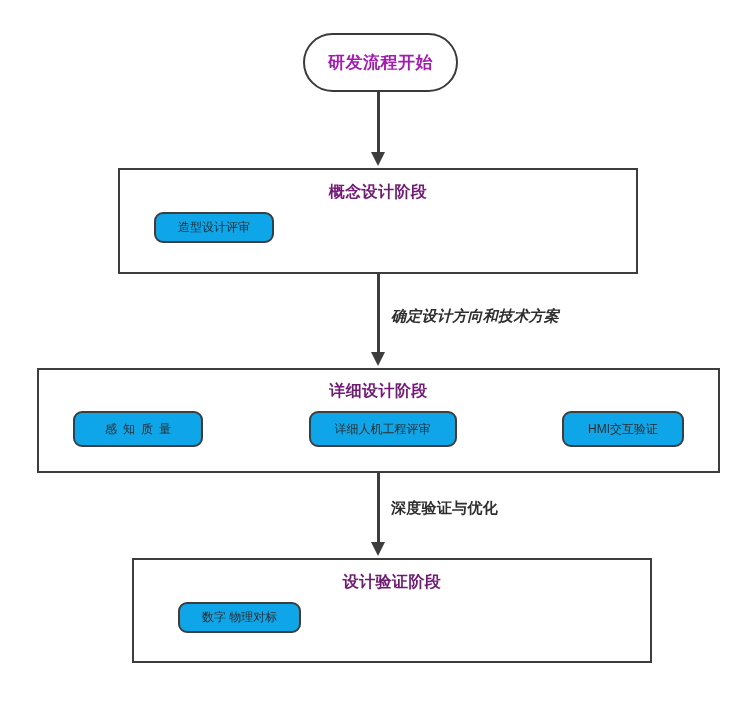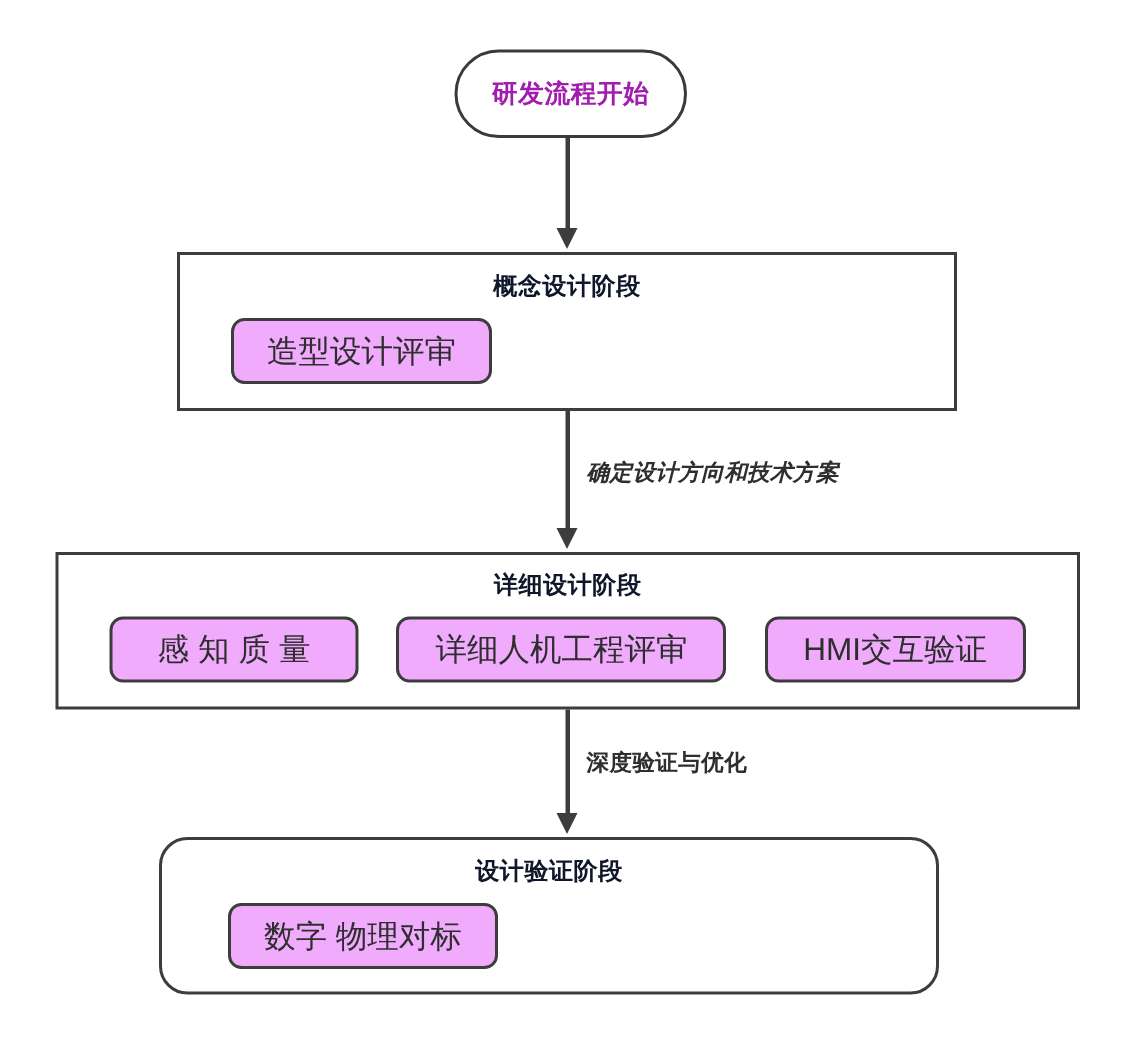--- a/index.html
+++ b/index.html
@@ -50,60 +50,60 @@
     border: 2.5px solid #3d3d3d;
     background: #ffffff;
   }
   .phase-title {
     position: absolute;
     left: 0;
     right: 0;
     text-align: center;
     font-size: 16px;
     font-weight: bold;
-    color: #0f172a;
+    color: #701a75;
     letter-spacing: 0.4px;
     line-height: 1;
   }
   .sub-row {
     position: absolute;
     left: 0;
     right: 0;
     display: flex;
     align-items: center;
   }
   .sub-box {
     box-sizing: border-box;
     border: 2.2px solid #3d3d3d;
     border-radius: 9px;
-    background: #f0abfc;
+    background: #0ea5e9;
     display: flex;
     align-items: center;
     justify-content: center;
-    height: 44px;
-    font-size: 21px;
+    height: 31px;
+    font-size: 12px;
     color: #2e2e2e;
     white-space: nowrap;
   }
 
   
   #phase-1 { left: 118px; top: 168px; width: 520px; height: 106px; }
   #phase-1 .phase-title { top: 14px; }
   #phase-1 .sub-row { top: 42px; padding: 0 34px; justify-content: space-between; }
   #phase-1 .sub-box { padding: 0 22px; }
 
   
   #phase-2 { left: 37px; top: 368px; width: 683px; height: 105px; }
   #phase-2 .phase-title { top: 13px; }
   #phase-2 .sub-row { top: 41px; padding: 0 34px; justify-content: space-between; }
   #phase-2 .sub-box { padding: 16px 24px; }
   #phase-2 .sub-box.spaced { letter-spacing: 6px; text-indent: 6px; }
 
   
-  #phase-3 { left: 106px; top: 558px; width: 520px; height: 105px; border-radius: 19px; }
+  #phase-3 { left: 132px; top: 558px; width: 520px; height: 105px; }
   #phase-3 .phase-title { top: 14px; }
   #phase-3 .sub-row { top: 42px; padding: 0 44px; justify-content: space-between; }
   #phase-3 .sub-box { padding: 0 22px; }
 
   
   .connector {
     position: absolute;
     left: 378px;
     width: 1px;
     pointer-events: none;

